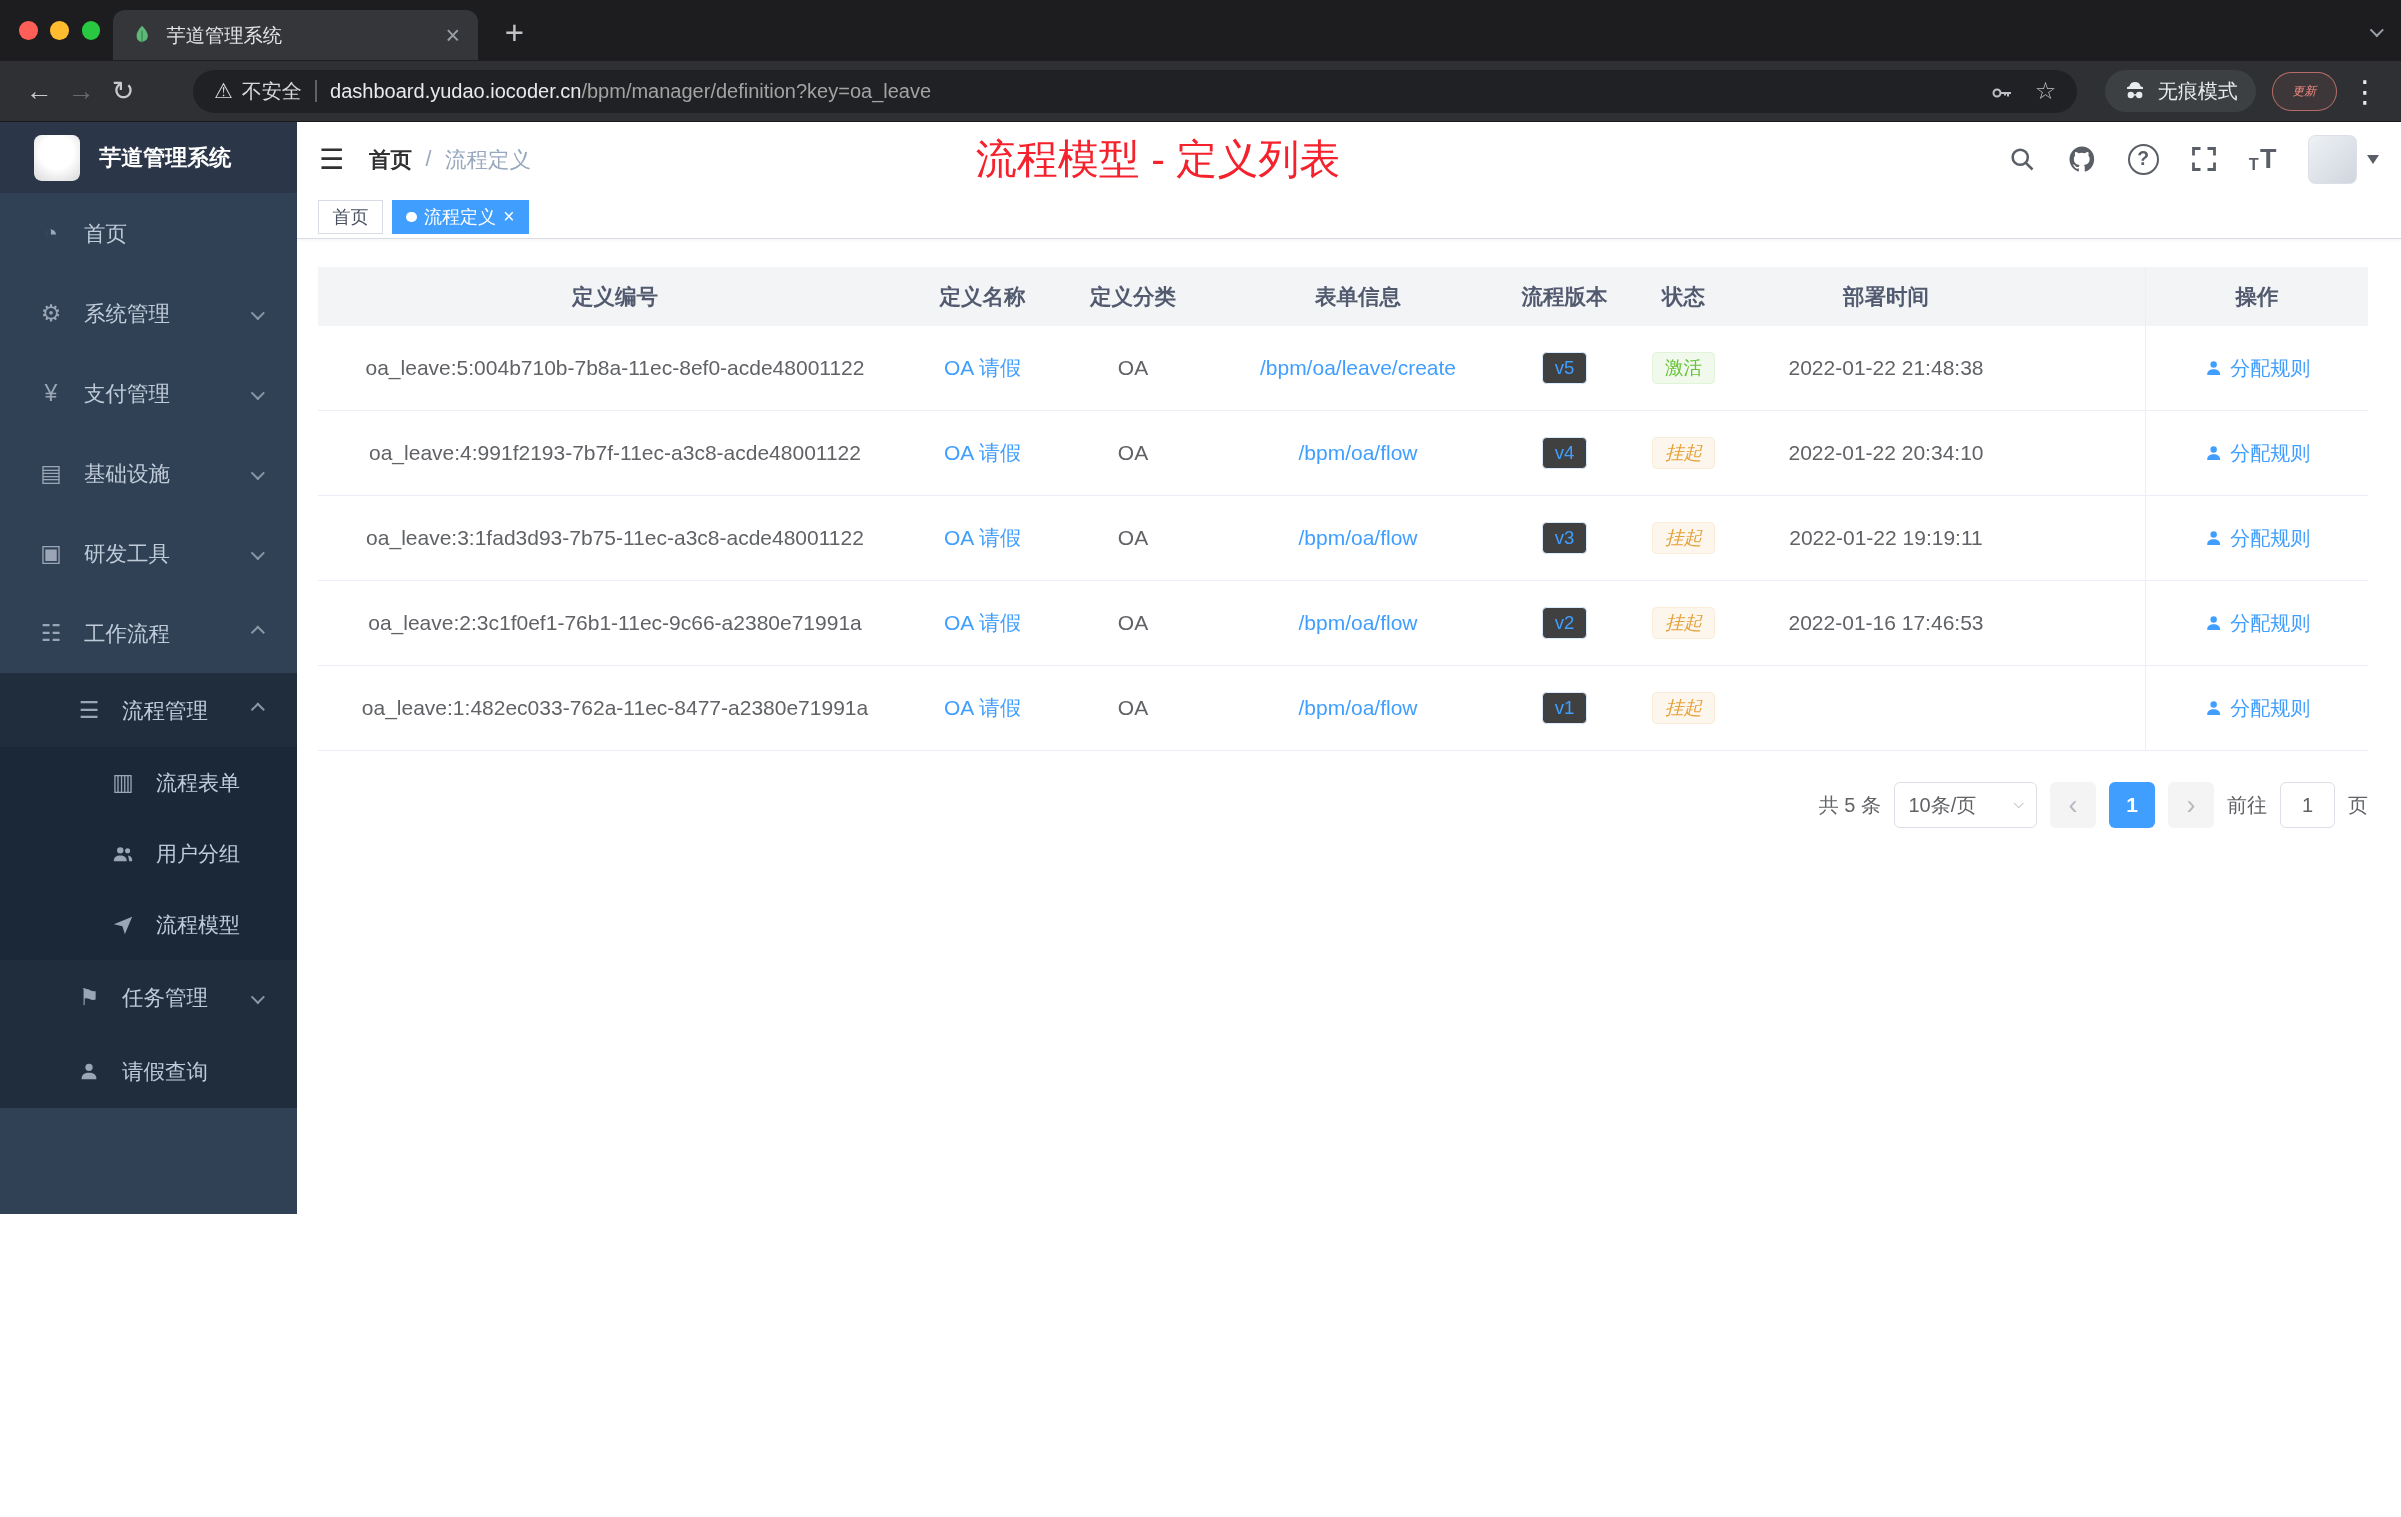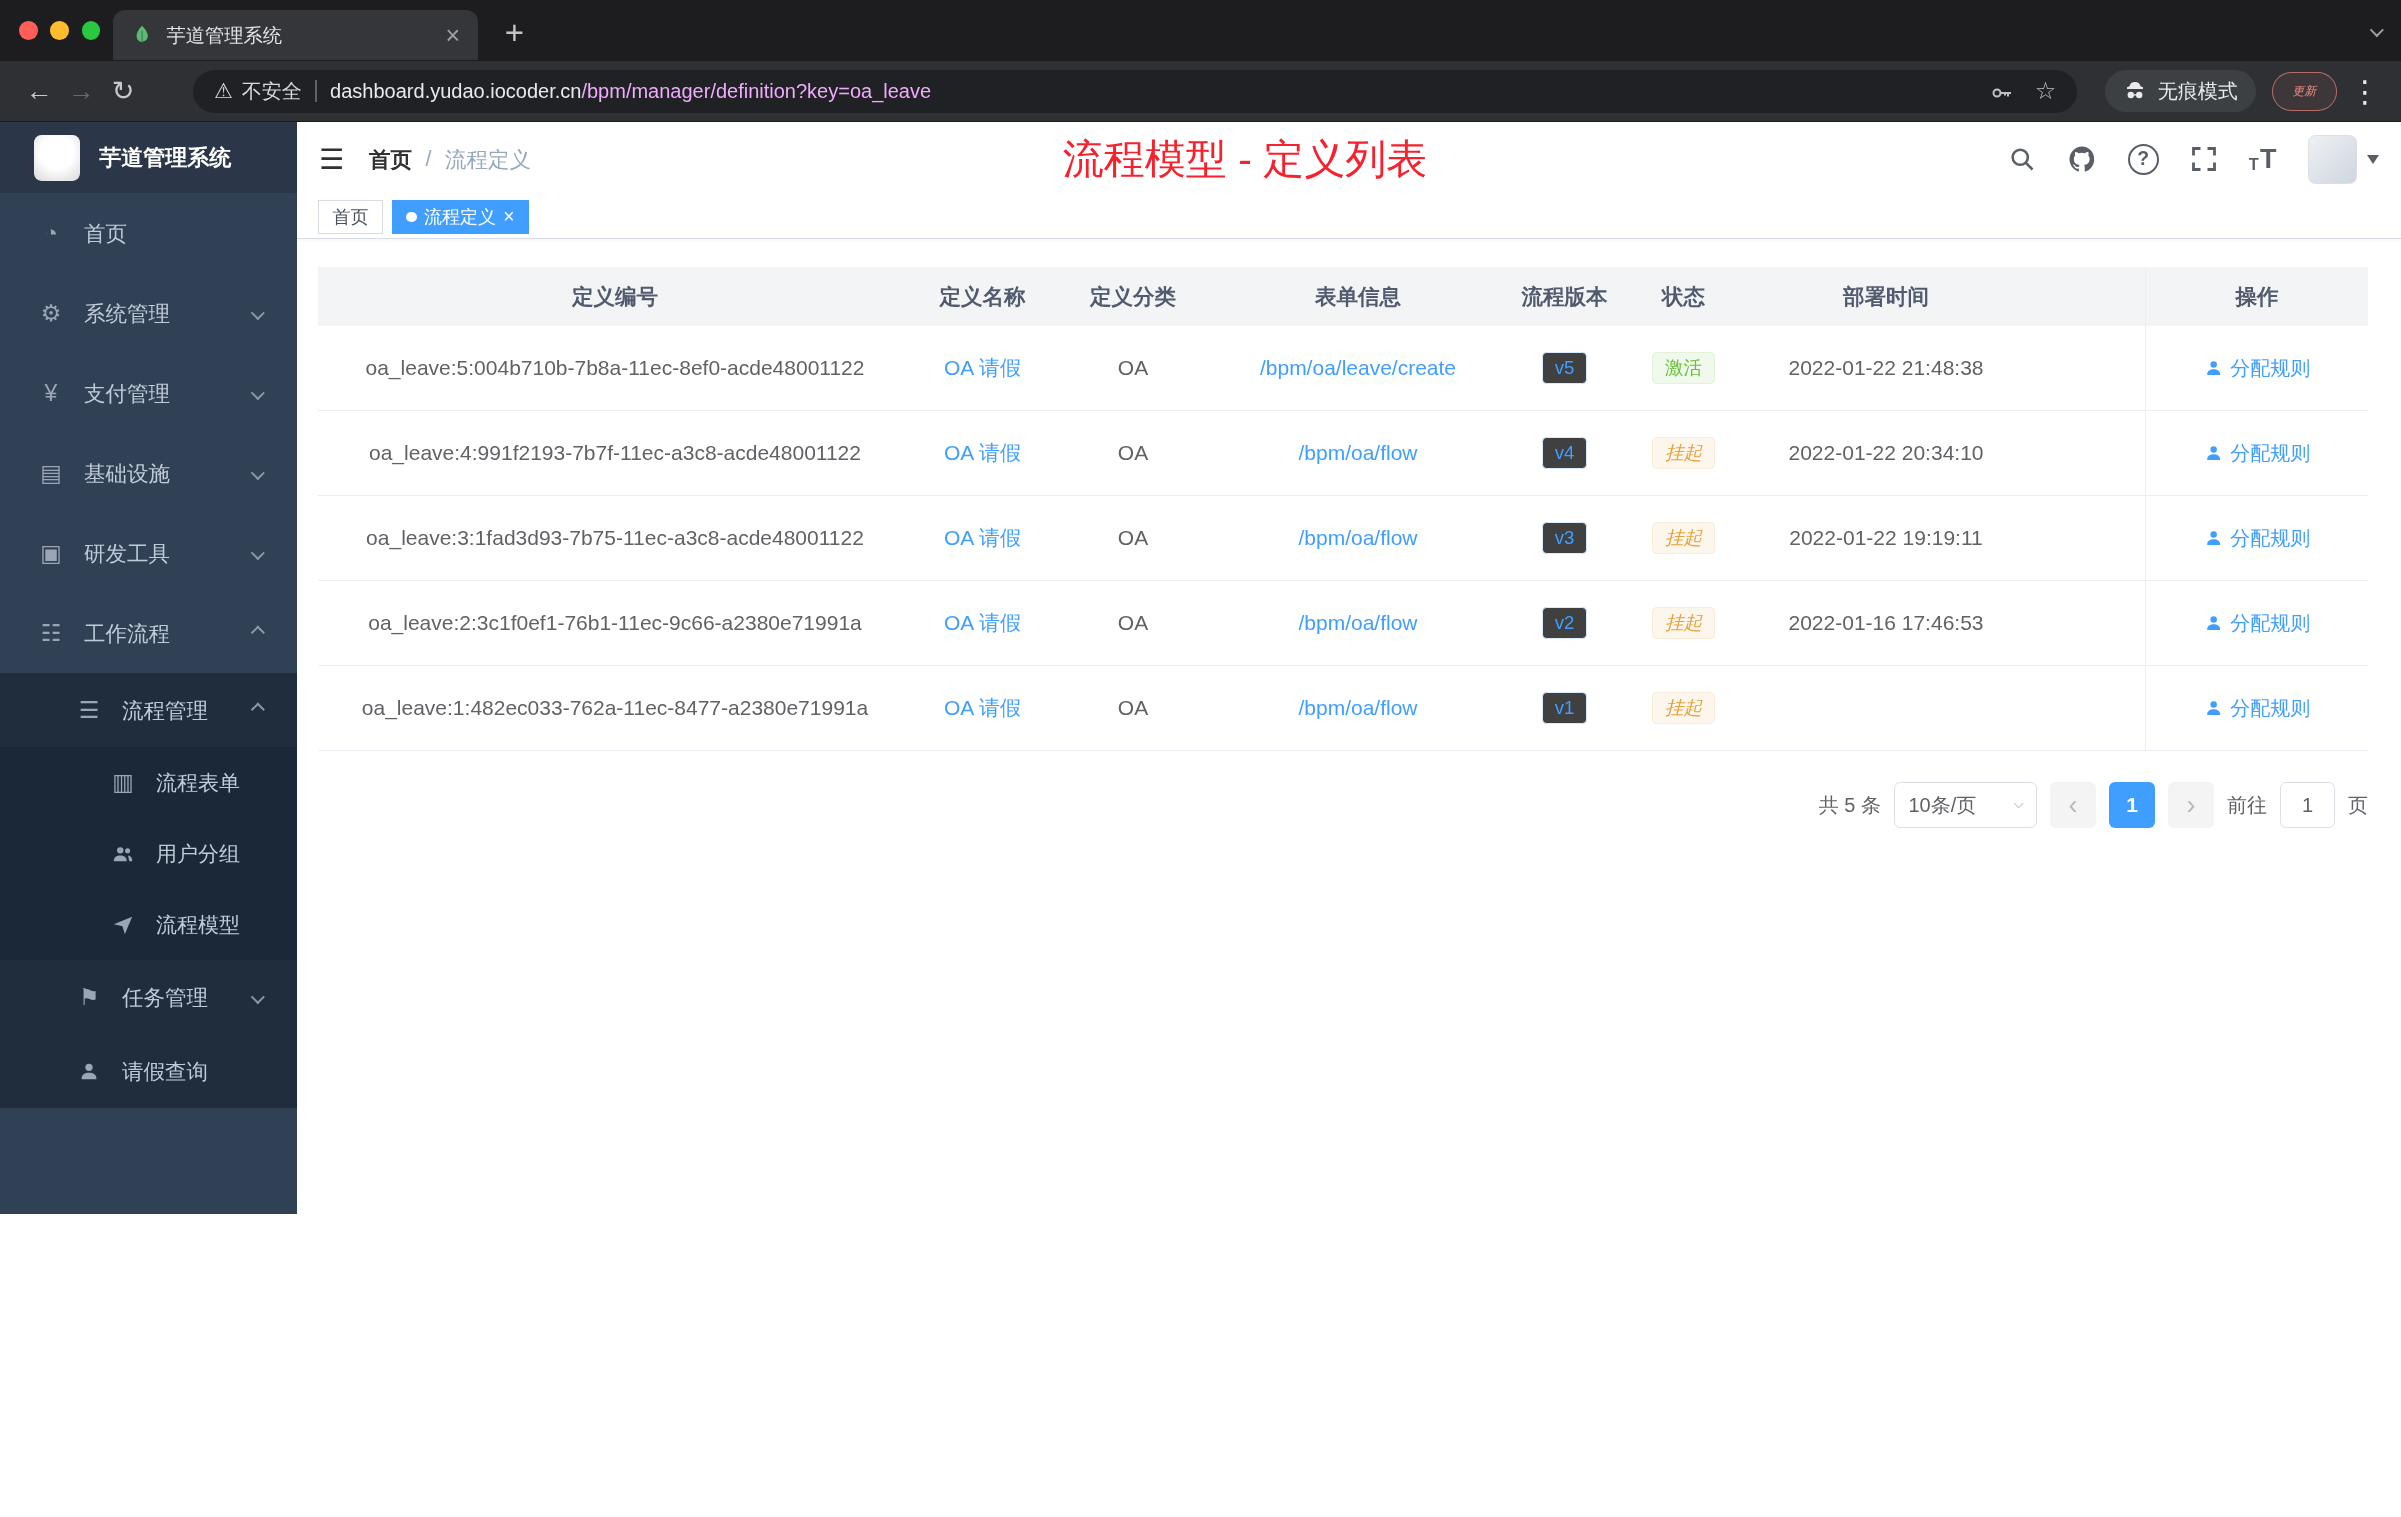--- a/index.html
+++ b/index.html
@@ -24,21 +24,21 @@
   .strip-chevron { position:absolute; right:19.3px; top:24px; }
 
   .toolbar { height:61px; background:var(--chrome-toolbar,#2f3033); border-bottom:0.7px solid #1a1a1c; display:flex; align-items:center; padding:0 18px; flex:none; }
   .nav-btn { width:42px; height:42px; display:flex; align-items:center; justify-content:center; font-size:27px; color:#c7cacd; border-radius:50%; cursor:pointer; background:transparent; }
   .nav-btn.dim { color:#686b6e; }
   .omnibox { flex:1; height:43px; margin:0 22px 0 49px; background:var(--omnibox,#202124); border-radius:21.5px; display:flex; align-items:center; padding:0 21px; font-size:20px; color:#d6d9dc; cursor:text; }
   .sec-icon { font-size:21px; color:#d6d9dc; margin-right:9px; }
   .sec-label { color:#d6d9dc; }
   .omni-div { width:1.5px; height:22px; background:#5f6368; margin:0 13.4px; }
   .url-domain { color:#e8eaed; }
-  .url-path { color:#f0abfc; }
+  .url-path { color:#a3a3a3; }
   .omni-right { margin-left:auto; display:flex; align-items:center; gap:21px; color:#bdc1c6; }
   .star { font-size:24px; }
   .incog { margin-left:6px; height:42px; background:#3c4043; border-radius:21px; display:flex; align-items:center; gap:10.4px; padding:0 18px; color:#e8eaed; font-size:20px; }
   .update-chip { margin-left:16.3px; height:39px; border-radius:19.3px; border:1.5px solid rgba(242,139,130,.65); background:rgba(242,139,130,.08); color:#f28b82; font-size:12px; padding:0 19.3px; display:flex; align-items:center;font-style:italic; }
   .dots { margin:0 3px 0 13.4px; font-size:30px; color:#e8eaed; cursor:pointer; }
 
   
   .chev { display:inline-block; width:9.7px; height:9.7px; border-right:2.2px solid currentColor; border-bottom:2.2px solid currentColor; }
   .chev.down { transform:rotate(45deg); }
   .chev.up { transform:rotate(-135deg); }
@@ -62,21 +62,21 @@
   .l2 { height:74px; padding:0 30px 0 74px; background:var(--sidebar-sub-bg,#1f2d3d); }
   .l3 { height:71px; padding:0 30px 0 108px; background:var(--sidebar-sub2-bg,#1b2838); font-size:21px; }
 
   
   .navbar { height:74px; flex:none; display:flex; align-items:center; padding:0 22px; background:#fff; position:relative; }
   .hamburger { font-size:28px; color:#303133; cursor:pointer; }
   .breadcrumb { margin-left:25px; font-size:21.5px; display:flex; align-items:center; gap:13.4px; white-space:nowrap; }
   .bc-home { color:#303133; font-weight:bold; cursor:pointer; }
   .bc-sep { color:#97a8be; }
   .bc-cur { color:#97a8be; }
-  .annotation { position:absolute; left:948px; top:50%; transform:translate(-50%,-50%); font-size:41px; color:var(--annotation,#f5222d); font-weight:500; white-space:nowrap; }
+  .annotation { position:absolute; left:861px; top:50%; transform:translate(-50%,-50%); font-size:41px; color:var(--annotation,#f5222d); font-weight:500; white-space:nowrap; }
   .hdr-actions { margin-left:auto; display:flex; align-items:center; gap:31px; color:#5a5e66; }
   .hdr-btn { display:flex; align-items:center; justify-content:center; background:transparent; color:#5a5e66; cursor:pointer; }
   .help-ring { width:31px; height:31px; border:2.2px solid currentColor; border-radius:50%; display:flex; align-items:center; justify-content:center; font-size:19.3px; font-weight:bold; }
   .fontsize { display:flex; align-items:flex-end; gap:1.5px; font-weight:bold; }
   .ft-small { font-size:16.3px; line-height:1; }
   .ft-big { font-size:27px; line-height:1; }
   .avatar-wrap { display:flex; align-items:center; gap:10.4px; cursor:pointer; }
   .avatar { width:49px; height:49px; border-radius:7.4px; border:0.7px solid #dcdfe6; background:linear-gradient(135deg,#eef1f5 0%,#cfd6de 100%); }
   .caret { width:0; height:0; border-left:6.7px solid transparent; border-right:6.7px solid transparent; border-top:9px solid #5a5e66; }
 

